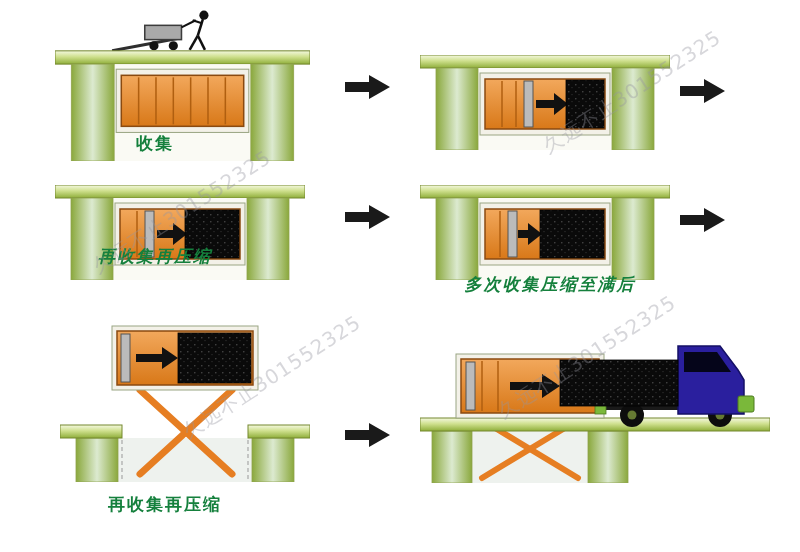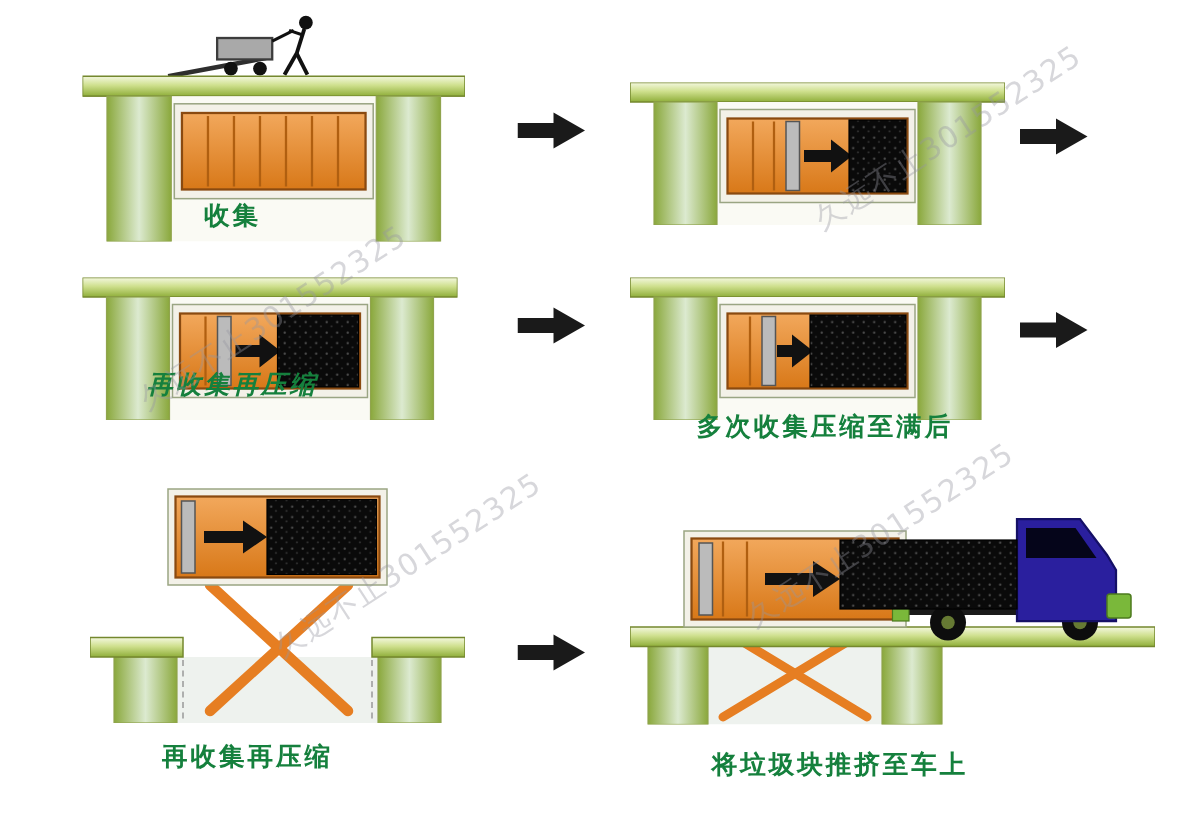--- a/index.html
+++ b/index.html
@@ -160,21 +160,21 @@
       <g>
         <rect x="60" y="18" width="130" height="62" fill="#f3f1e8" stroke="#9aa583" stroke-width="1"></rect>
         <rect x="65" y="24" width="120" height="50" fill="url(#gOrange)" stroke="#8a4a10" stroke-width="1.5"></rect>
         <line x1="80" y1="26" x2="80" y2="72" stroke="#b05f10" stroke-width="1.5"></line>
         <rect x="88" y="26" width="9" height="46" fill="#bbbbbb" stroke="#555" stroke-width="1"></rect>
         <polygon points="98,45 108,45 108,38 122,49 108,60 108,53 98,53" fill="#111"></polygon>
         <rect x="120" y="25" width="64" height="48" fill="url(#pWaste)" stroke="#000" stroke-width="0.8"></rect>
       </g>
     </svg>
   </div>
-  <div class="panel-label" style="left:420px; top:273px; width:260px;">多次收集压缩至满后</div>
+  <div class="panel-label" style="left:420px; top:273px; width:260px;font-style:italic;">多次收集压缩至满后</div>
 
   <div class="flow-arrow" style="left:680px; top:205px;">
     <svg viewBox="0 0 46 30">
         <polygon points="0,10 24,10 24,3 45,15 24,27 24,20 0,20" fill="#1a1a1a"></polygon>
       </svg>
   </div>
 
   <div class="panel" style="left:60px; top:322px; width:250px; height:160px;">
     <svg viewBox="0 0 250 160">
       <rect x="58" y="116" width="134" height="44" fill="#eef2ee"></rect>
@@ -238,15 +238,14 @@
         <circle cx="212" cy="97" r="4.5" fill="#667a33"></circle>
         <circle cx="300" cy="97" r="12" fill="#0d0d0d"></circle>
         <circle cx="300" cy="97" r="4.5" fill="#667a33"></circle>
         <polygon points="258,28 300,28 318,52 324,62 324,96 258,96" fill="#2a1f9e" stroke="#151066" stroke-width="1.5"></polygon>
         <polygon points="264,34 297,34 311,54 264,54" fill="#05051a"></polygon>
         <rect x="318" y="78" width="16" height="16" rx="2" fill="#7ab83a" stroke="#4c7a1e" stroke-width="1"></rect>
       </g>
       <rect x="140" y="42" width="118" height="46" fill="url(#pWaste)" stroke="#000" stroke-width="0.8"></rect>
     </svg>
   </div>
-  <div class="panel-label" style="left:420px; top:498px; width:280px;">将垃圾块推挤至车上</div>
 
 </div>
 
 </body></html>

